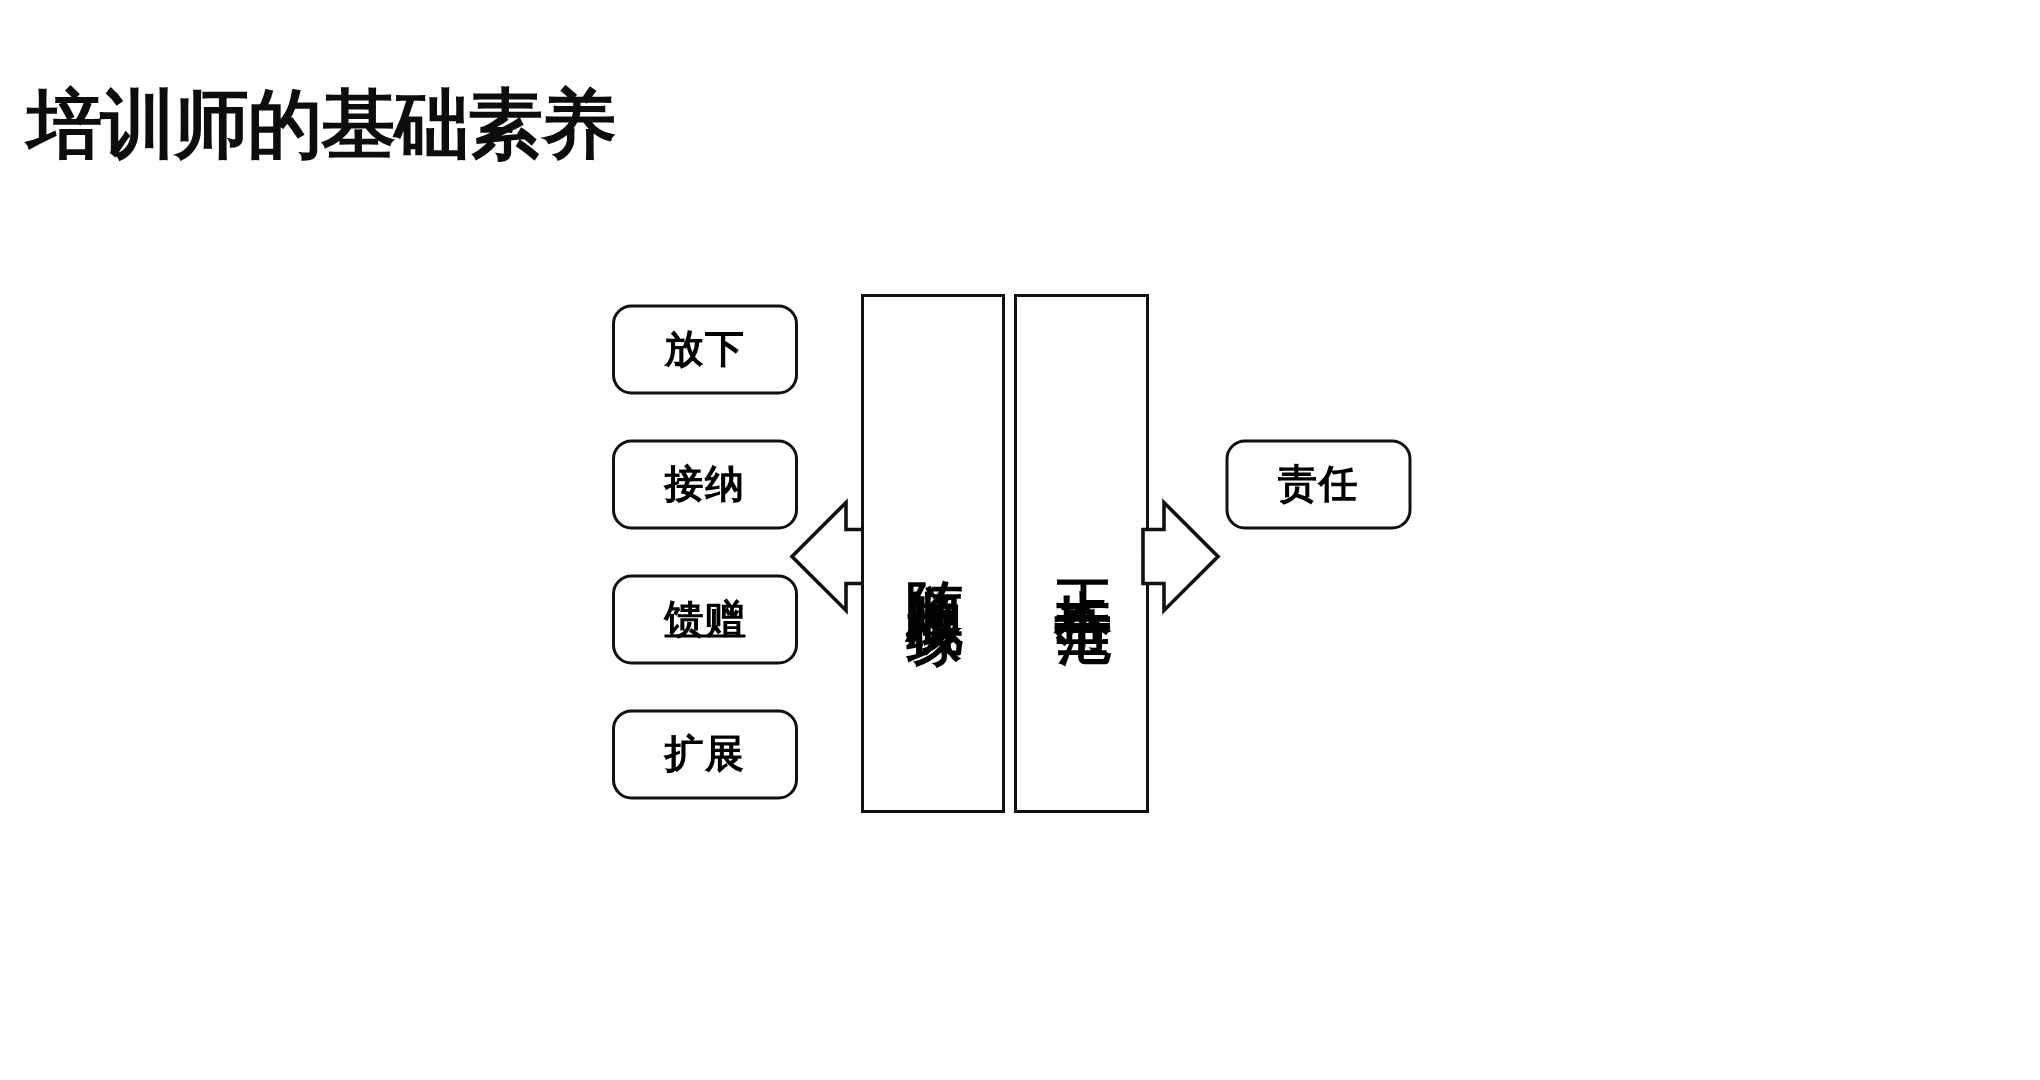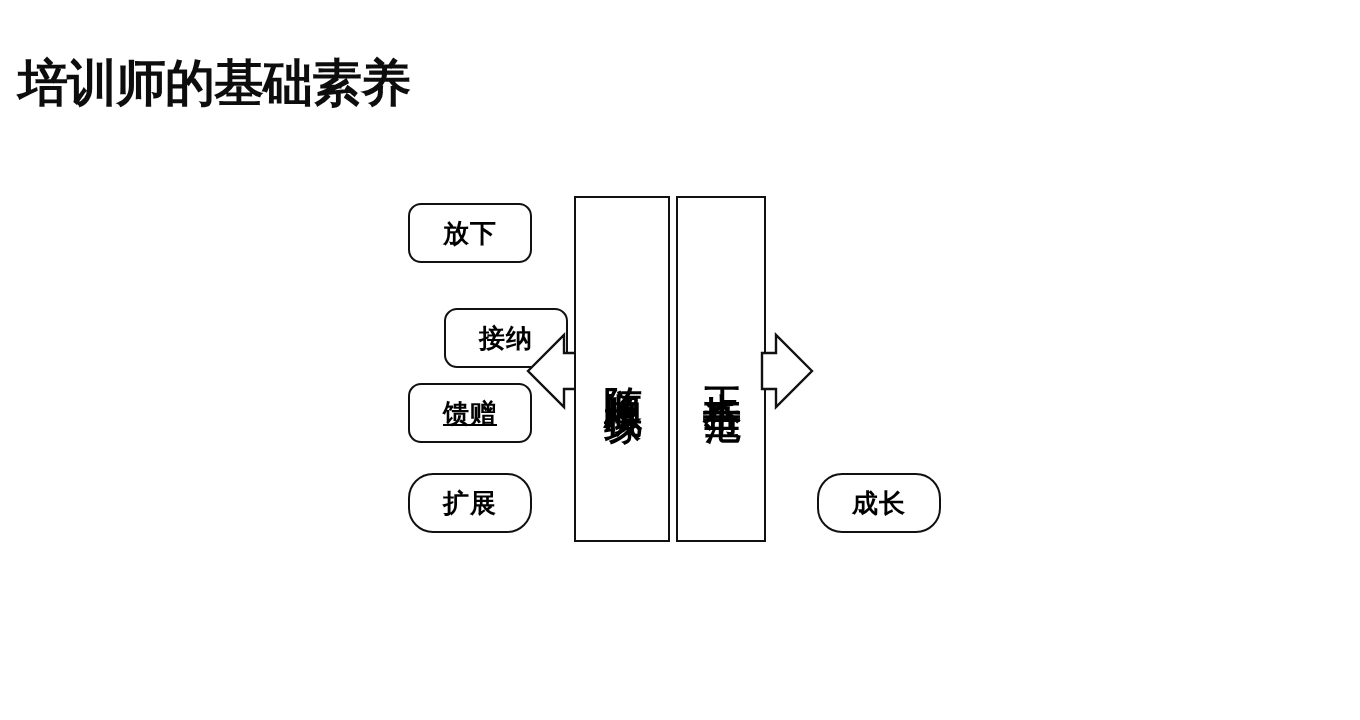--- a/index.html
+++ b/index.html
@@ -58,23 +58,23 @@
     font-size: 26px;
     font-weight: 700;
     line-height: 1;
     color: #000000;
     letter-spacing: 1px;
     white-space: nowrap;
   }
   .col-left  { left: 408px; }
   .col-right { left: 817px; }
   .row-0 { top: 203px; }
-  .row-1 { top: 308px; margin-left: 36px; }
+  .row-1 { top: 293px; }
   .row-2 { top: 383px; text-decoration: underline; }
-  .row-3 { top: 473px; border-radius: 25px; }
+  .row-3 { top: 473px; }
 
   
   .center-panel {
     position: absolute;
     top: 196px;
     height: 346px;
     border: 2.4px solid #111111;
     background: #ffffff;
     box-sizing: border-box;
     display: flex;
@@ -139,18 +139,18 @@
     </div>
 
     <div id="panel-right" class="center-panel">
       <div class="vtext">正本垂范</div>
     </div>
 
     <svg id="arrow-right-wrap" class="arrow-svg" viewBox="0 0 62 106">
       <polygon class="arrow-shape" points="54,53 18,17 18,35 4,35 4,71 18,71 18,89"></polygon>
     </svg>
 
-    <div class="side-box col-right row-3">
-      <span class="side-label">成长</span>
+    <div class="side-box col-right row-1">
+      <span class="side-label">责任</span>
     </div>
 
   </div>
 </div>
 
 </body></html>

